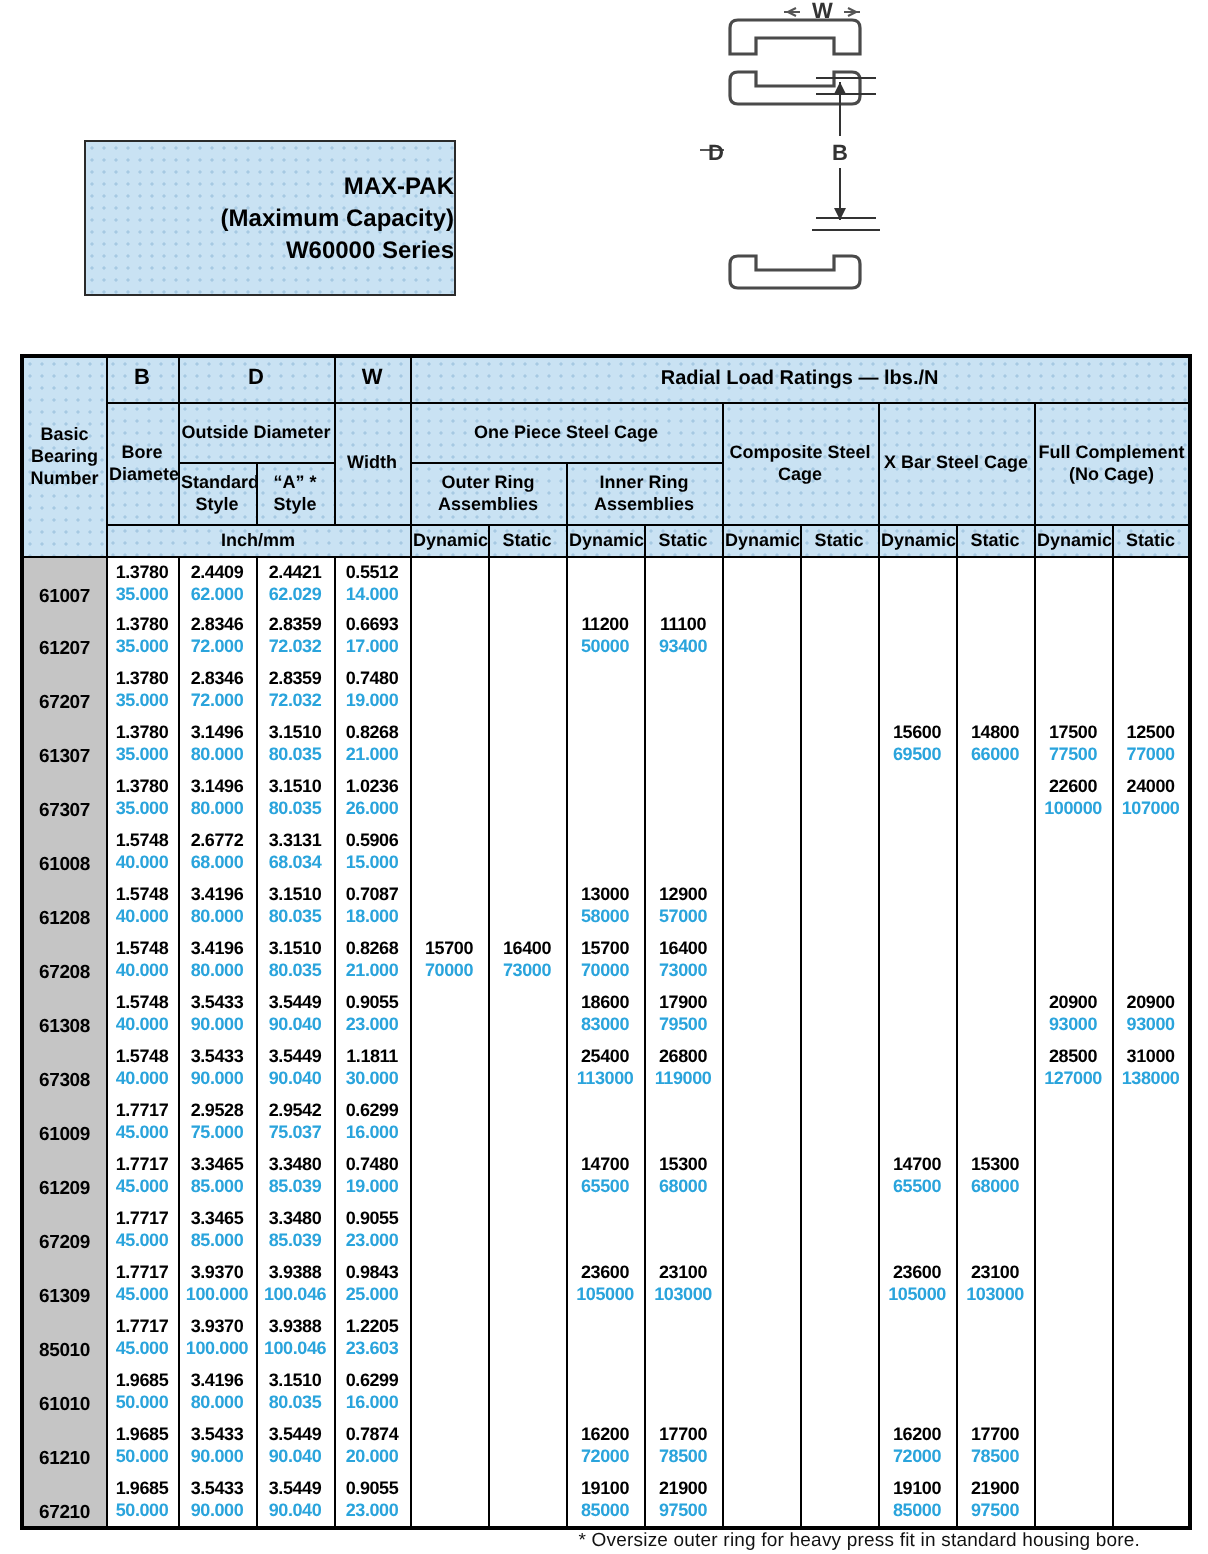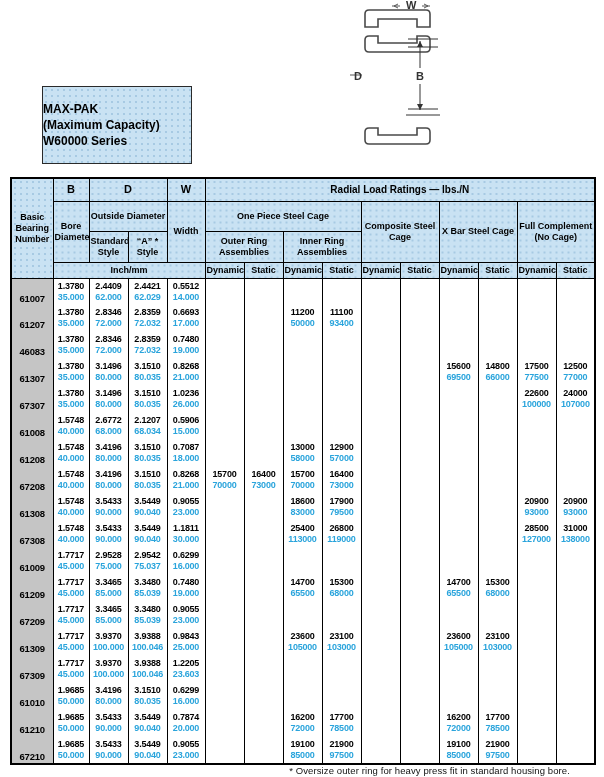--- a/index.html
+++ b/index.html
@@ -1,25 +1,25 @@
 <!DOCTYPE html>
 <html><head>
 <meta charset="utf-8">
 <style>
   html,body{margin:0;padding:0;background:#fff;}
   body{width:604px;height:777px;position:relative;font-family:"Liberation Sans",sans-serif;overflow:hidden;}
 
   .title-box{
-    position:absolute;left:42px;top:86px;width:148px;height:76px;
+    position:absolute;left:42px;top:70px;width:148px;height:76px;
     border:1px solid #2a2a2a;
     background-color:#c9e2f3;
     background-image:radial-gradient(circle,#a6c9e2 0.7px,rgba(0,0,0,0) 0.9px);
     background-size:6px 6px;
-    display:flex;flex-direction:column;justify-content:center;align-items:flex-start;
-    text-align:center;font-weight:bold;font-size:12px;line-height:16px;color:#000;
+    display:flex;flex-direction:column;justify-content:center;align-items:flex-end;
+    text-align:center;font-weight:bold;font-size:12px;line-height:16px;color:#000;padding-left:36px;
   }
 
   .diagram{position:absolute;left:348px;top:0;}
 
   table.spec{
     position:absolute;left:10px;top:177px;width:584px;
     border-collapse:collapse;table-layout:fixed;
     border:2px solid #000;
   }
   table.spec th,table.spec td{margin:0;overflow:hidden;}
@@ -199,21 +199,21 @@
           <div class="mm">93400</div>
         </td>
         <td></td>
         <td></td>
         <td></td>
         <td></td>
         <td></td>
         <td></td>
       </tr>
       <tr>
-        <td class="bearing">46083</td>
+        <td class="bearing">67207</td>
         <td>
           <div class="in">1.3780</div>
           <div class="mm">35.000</div>
         </td>
         <td>
           <div class="in">2.8346</div>
           <div class="mm">72.000</div>
         </td>
         <td>
           <div class="in">2.8359</div>
@@ -314,21 +314,21 @@
         <td class="bearing">61008</td>
         <td>
           <div class="in">1.5748</div>
           <div class="mm">40.000</div>
         </td>
         <td>
           <div class="in">2.6772</div>
           <div class="mm">68.000</div>
         </td>
         <td>
-          <div class="in">2.1207</div>
+          <div class="in">3.3131</div>
           <div class="mm">68.034</div>
         </td>
         <td>
           <div class="in">0.5906</div>
           <div class="mm">15.000</div>
         </td>
         <td></td>
         <td></td>
         <td></td>
         <td></td>
@@ -631,21 +631,21 @@
           <div class="mm">105000</div>
         </td>
         <td>
           <div class="in">23100</div>
           <div class="mm">103000</div>
         </td>
         <td></td>
         <td></td>
       </tr>
       <tr>
-        <td class="bearing">67309</td>
+        <td class="bearing">85010</td>
         <td>
           <div class="in">1.7717</div>
           <div class="mm">45.000</div>
         </td>
         <td>
           <div class="in">3.9370</div>
           <div class="mm">100.000</div>
         </td>
         <td>
           <div class="in">3.9388</div>

